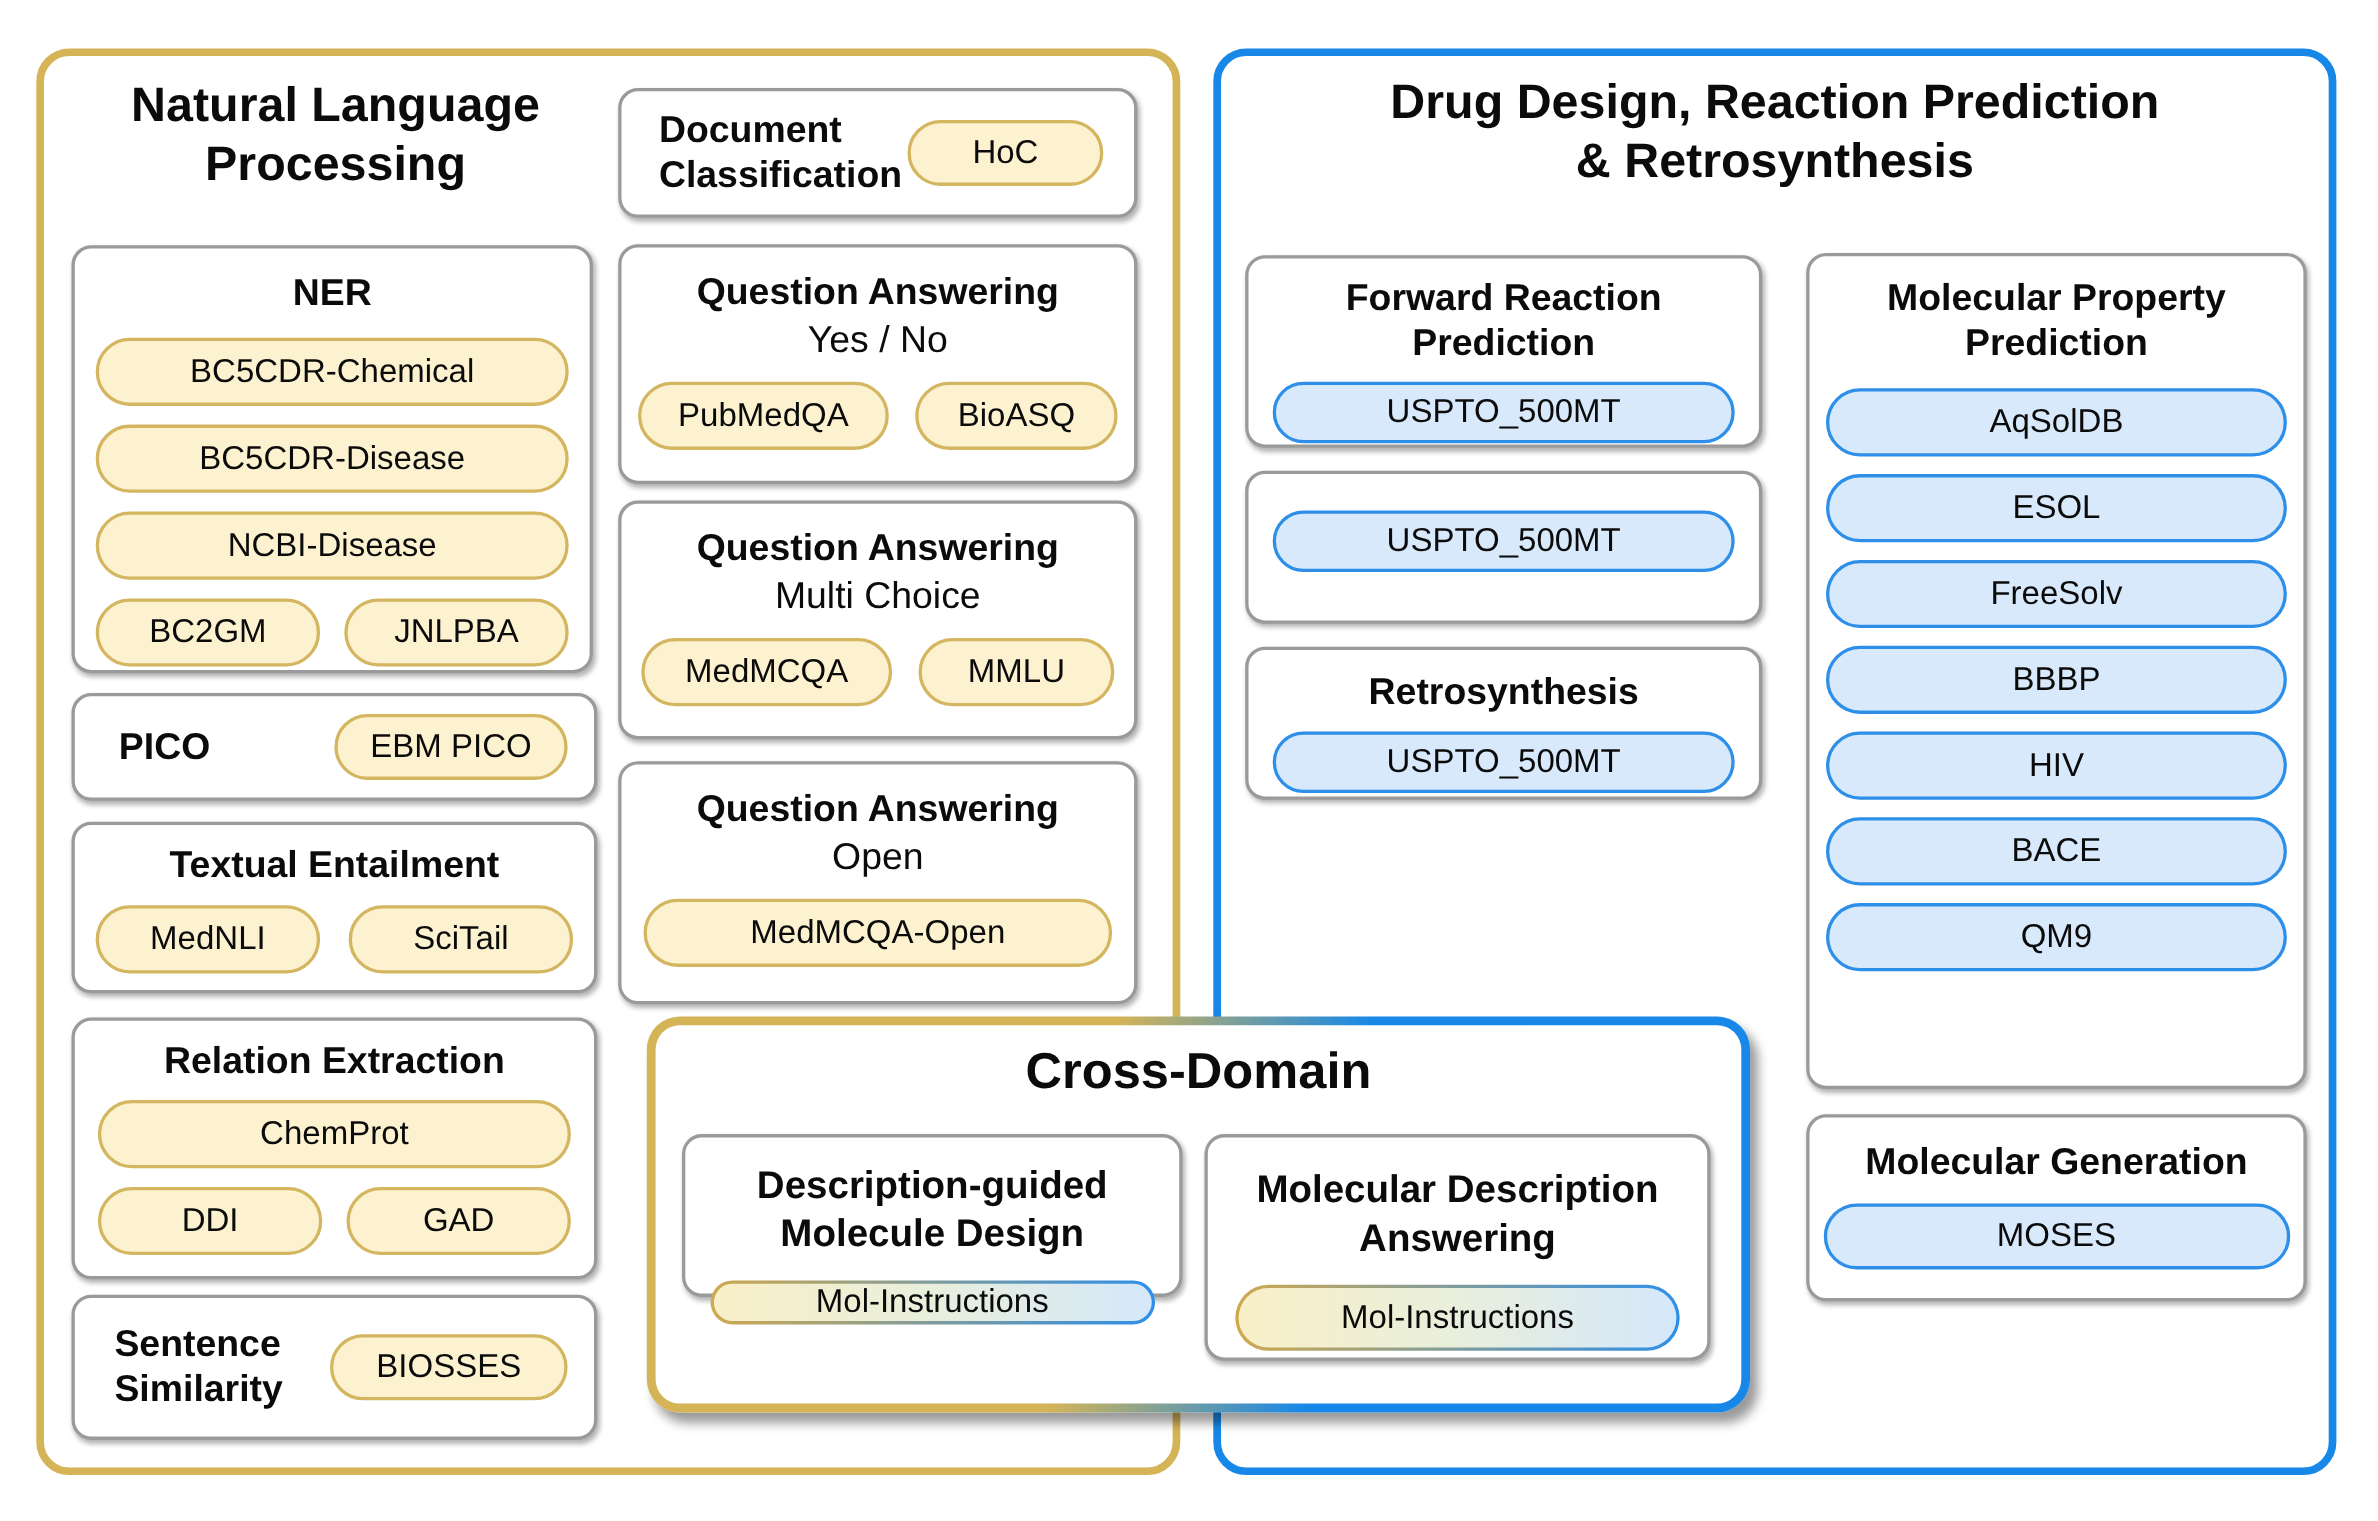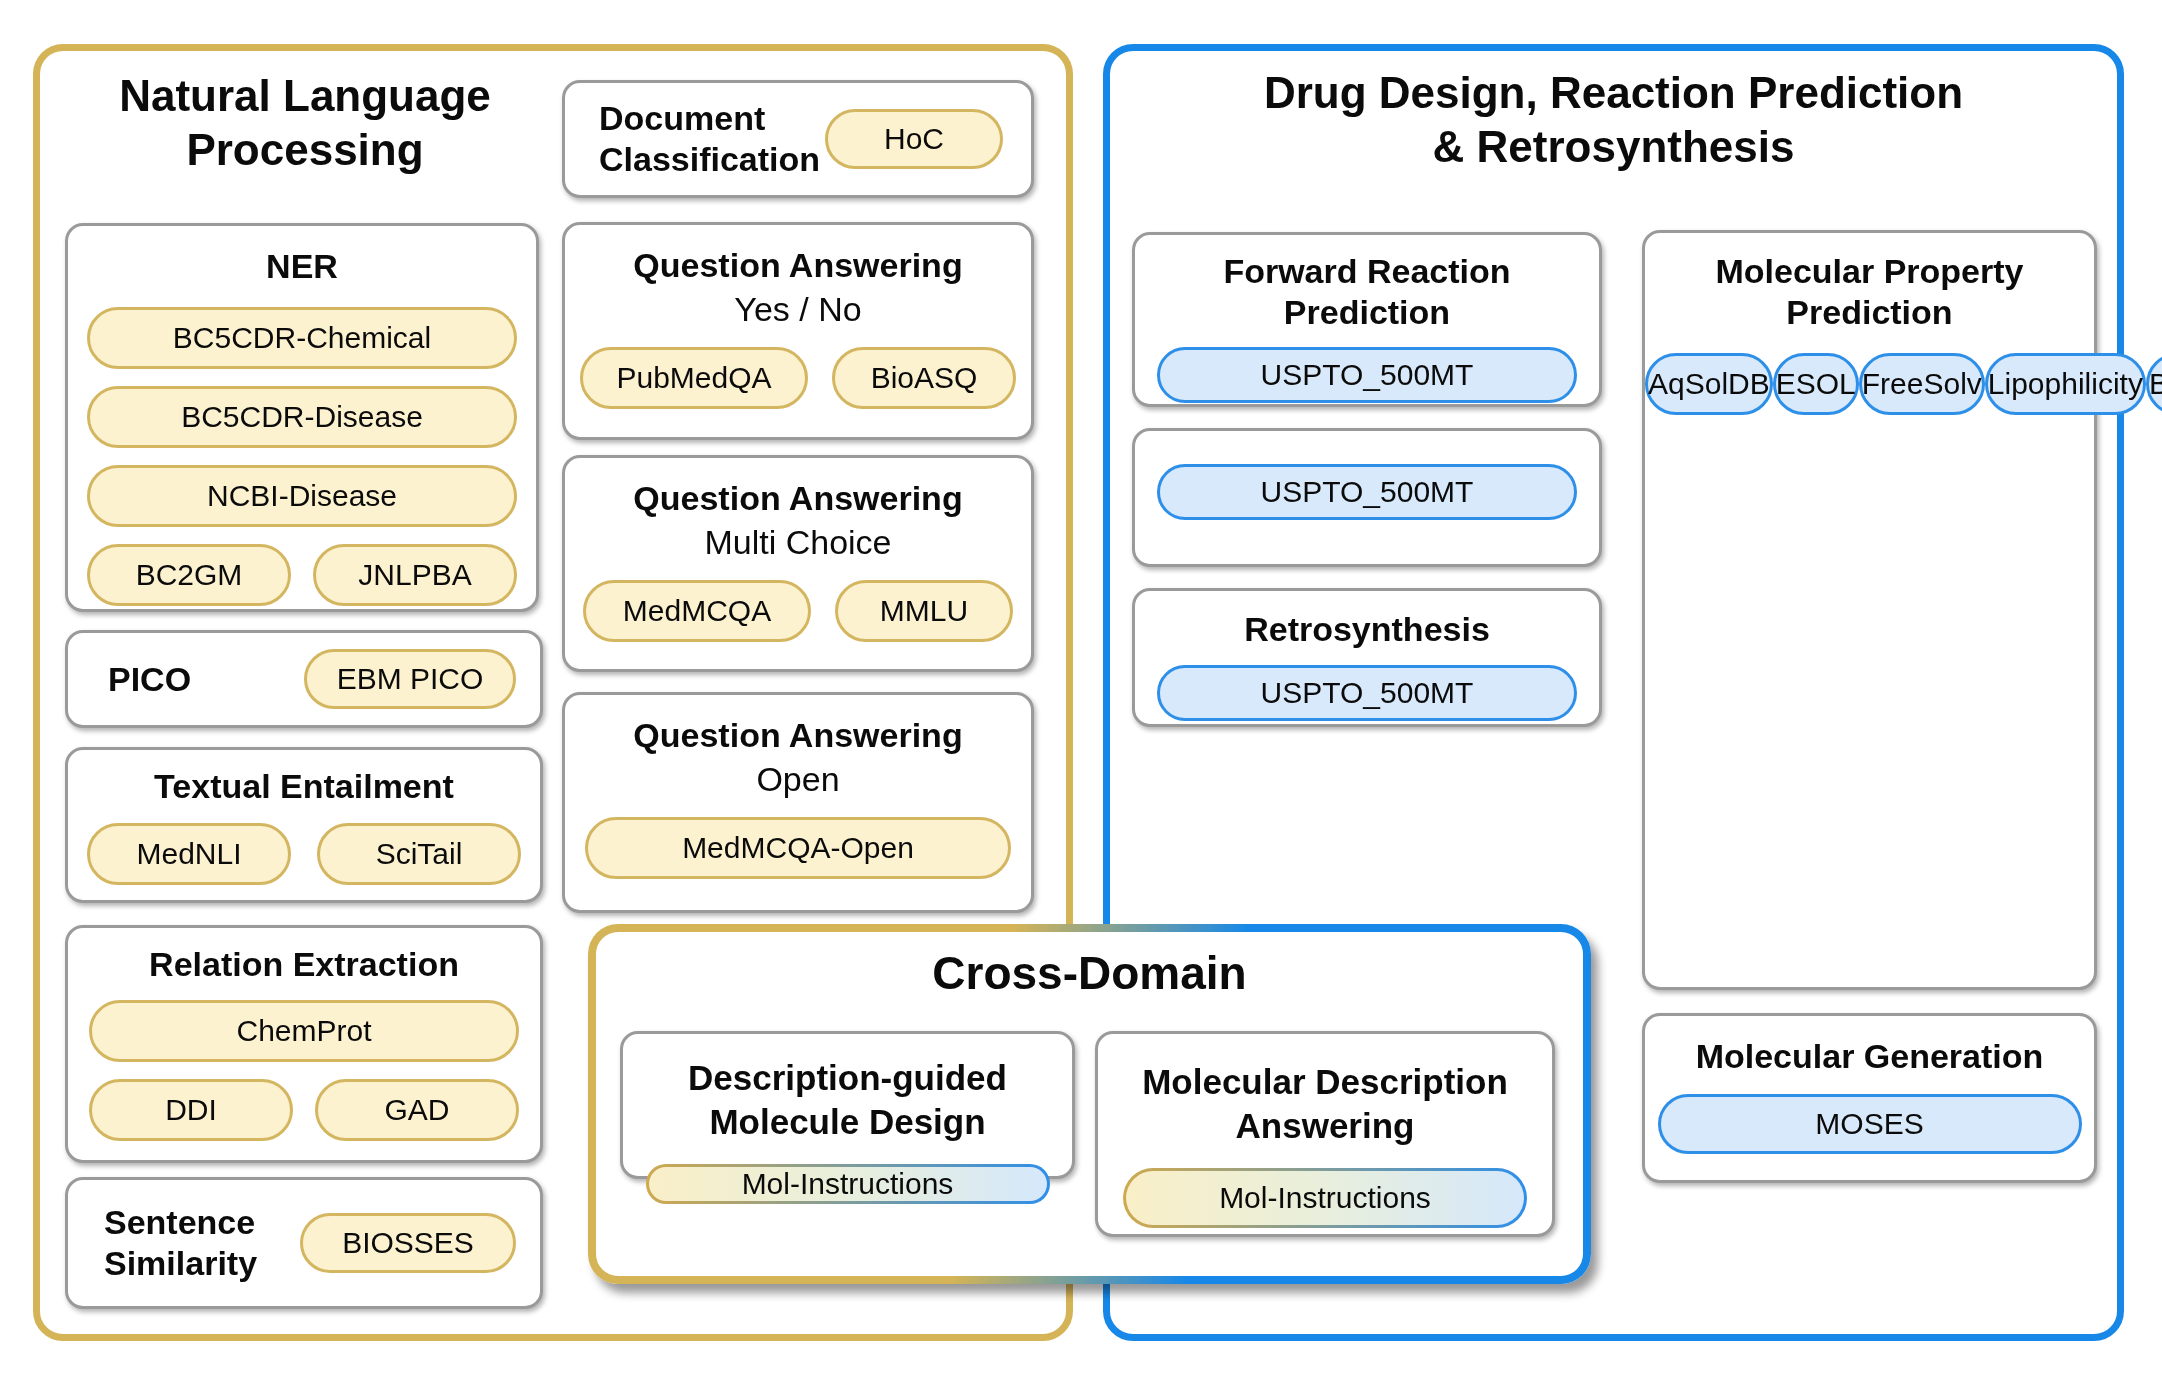--- a/index.html
+++ b/index.html
@@ -87,21 +87,21 @@
   
   .box-frp{left:22px;top:181px;width:470px;height:175px;padding-top:16px;}
   .box-frp .pill{width:420px;height:56px;margin-top:14px;}
   .box-rp{left:22px;top:377px;width:470px;height:139px;padding-top:18px;}
   .box-rp .pill{width:420px;height:56px;margin-top:15px;}
   .box-retro{left:22px;top:537px;width:470px;height:139px;padding-top:18px;}
   .box-retro .pill{width:420px;height:56px;margin-top:15px;}
 
   
   .box-mpp{left:532px;top:179px;width:455px;height:760px;padding-top:18px;}
-  .box-mpp .pills{display:flex;margin-top:20px;align-items:center;width:100%;}
+  .box-mpp .pills{display:flex;flex-direction:column;gap:16px;margin-top:20px;align-items:center;width:100%;}
   .box-mpp .pill{width:calc(100% - 30px);}
   .box-mg{left:532px;top:962px;width:455px;height:170px;padding-top:20px;}
   .box-mg .pill{width:424px;height:60px;margin-top:17px;}
 
   
   .panel-cross{position:absolute;left:588px;top:924px;width:1003px;height:360px;border-radius:30px;
     background:linear-gradient(100deg,var(--gold-border) 0%,var(--gold-border) 40%,var(--blue-border) 62%);
     padding:8px;box-shadow:7px 9px 10px rgba(0,0,0,0.40);}
   .cross-inner{position:relative;width:100%;height:100%;background:#fff;border-radius:22px;}
   .cross-title{position:absolute;left:0;top:14px;width:100%;text-align:center;font-weight:bold;font-size:46px;}
@@ -227,21 +227,20 @@
 
     <div class="box box-mpp">
       <div class="box-title">
         <span>Molecular Property</span>
         <span>Prediction</span>
       </div>
       <div class="pills">
         <div class="pill blue">AqSolDB</div>
         <div class="pill blue">ESOL</div>
         <div class="pill blue">FreeSolv</div>
-        <div class="pill blue">Lipophilicity</div>
         <div class="pill blue">BBBP</div>
         <div class="pill blue">HIV</div>
         <div class="pill blue">BACE</div>
         <div class="pill blue">QM9</div>
       </div>
     </div>
 
     <div class="box box-mg">
       <div class="box-title">Molecular Generation</div>
       <div class="pill blue">MOSES</div>

